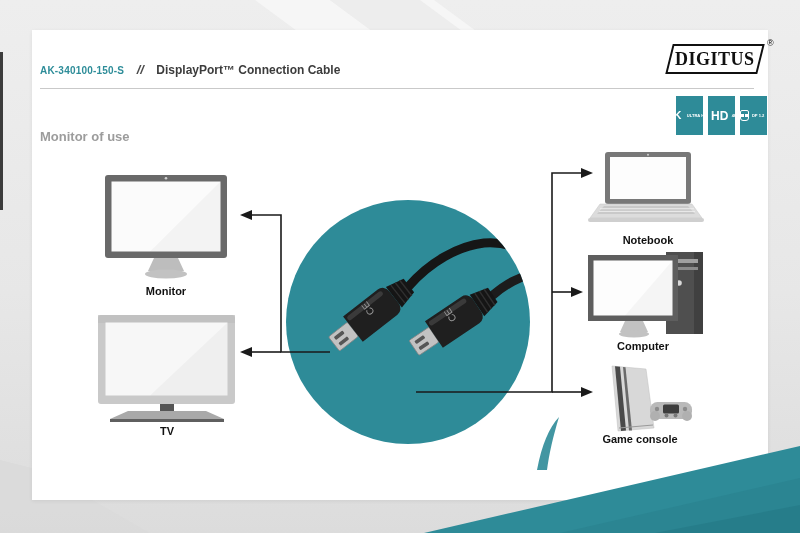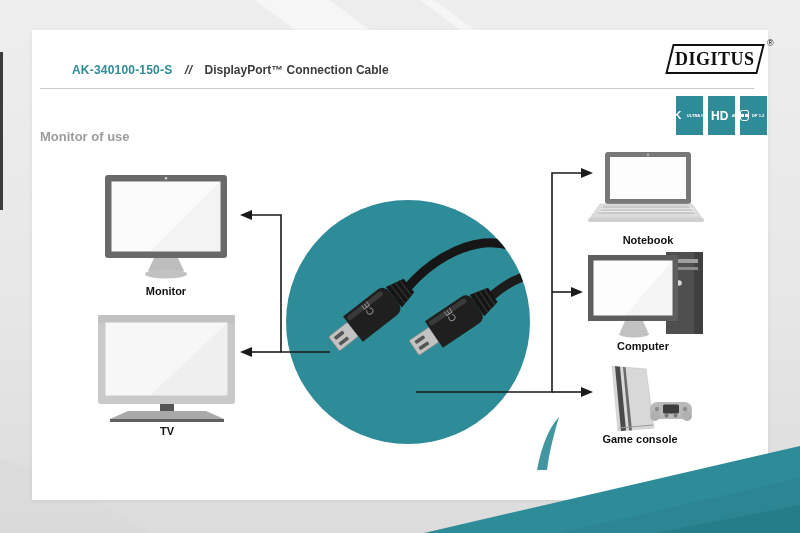--- a/index.html
+++ b/index.html
@@ -15,21 +15,21 @@
     position:absolute;left:32px;top:30px;width:736px;height:470px;
     background:var(--card,#fff);z-index:1;
     box-shadow:0 1px 4px rgba(0,0,0,0.07);
   }
   .left-strip{position:absolute;left:0;top:52px;width:3px;height:158px;background:#3c3c3c;z-index:2;}
   .diagram{z-index:2;pointer-events:none;}
   .hud{position:absolute;left:0;top:0;width:800px;height:533px;z-index:3;pointer-events:none;}
 
   
   .header-line{position:absolute;left:40px;top:60px;white-space:nowrap;}
-  .sku{color:var(--sku-teal,#2E8D99);font-weight:bold;font-size:12px;letter-spacing:.2px;margin-left:32px;}
+  .sku{color:var(--sku-teal,#2E8D99);font-weight:bold;font-size:10px;letter-spacing:.2px;}
   .sep{color:#4a4a4a;font-weight:bold;font-style:italic;font-size:13px;margin:0 8px;}
   .product{color:var(--dark-text,#3C3C3C);font-size:12px;font-weight:700;text-align:center;}
   .rule{position:absolute;left:40px;top:88px;width:714px;height:1px;background:#c9c9c9;}
 
   
   .logo{position:absolute;left:669px;top:44px;width:88px;height:26px;border:2px solid #101010;
     transform:skewX(-14deg);background:#fff;display:flex;align-items:center;justify-content:center;}
   .logo-text{transform:skewX(14deg);font-family:"Liberation Serif",serif;font-weight:bold;
     font-size:18px;letter-spacing:.5px;color:#101010;line-height:1;}
   .logo-reg{position:absolute;top:-8px;right:-11px;transform:skewX(14deg);font-size:9px;color:#101010;}

